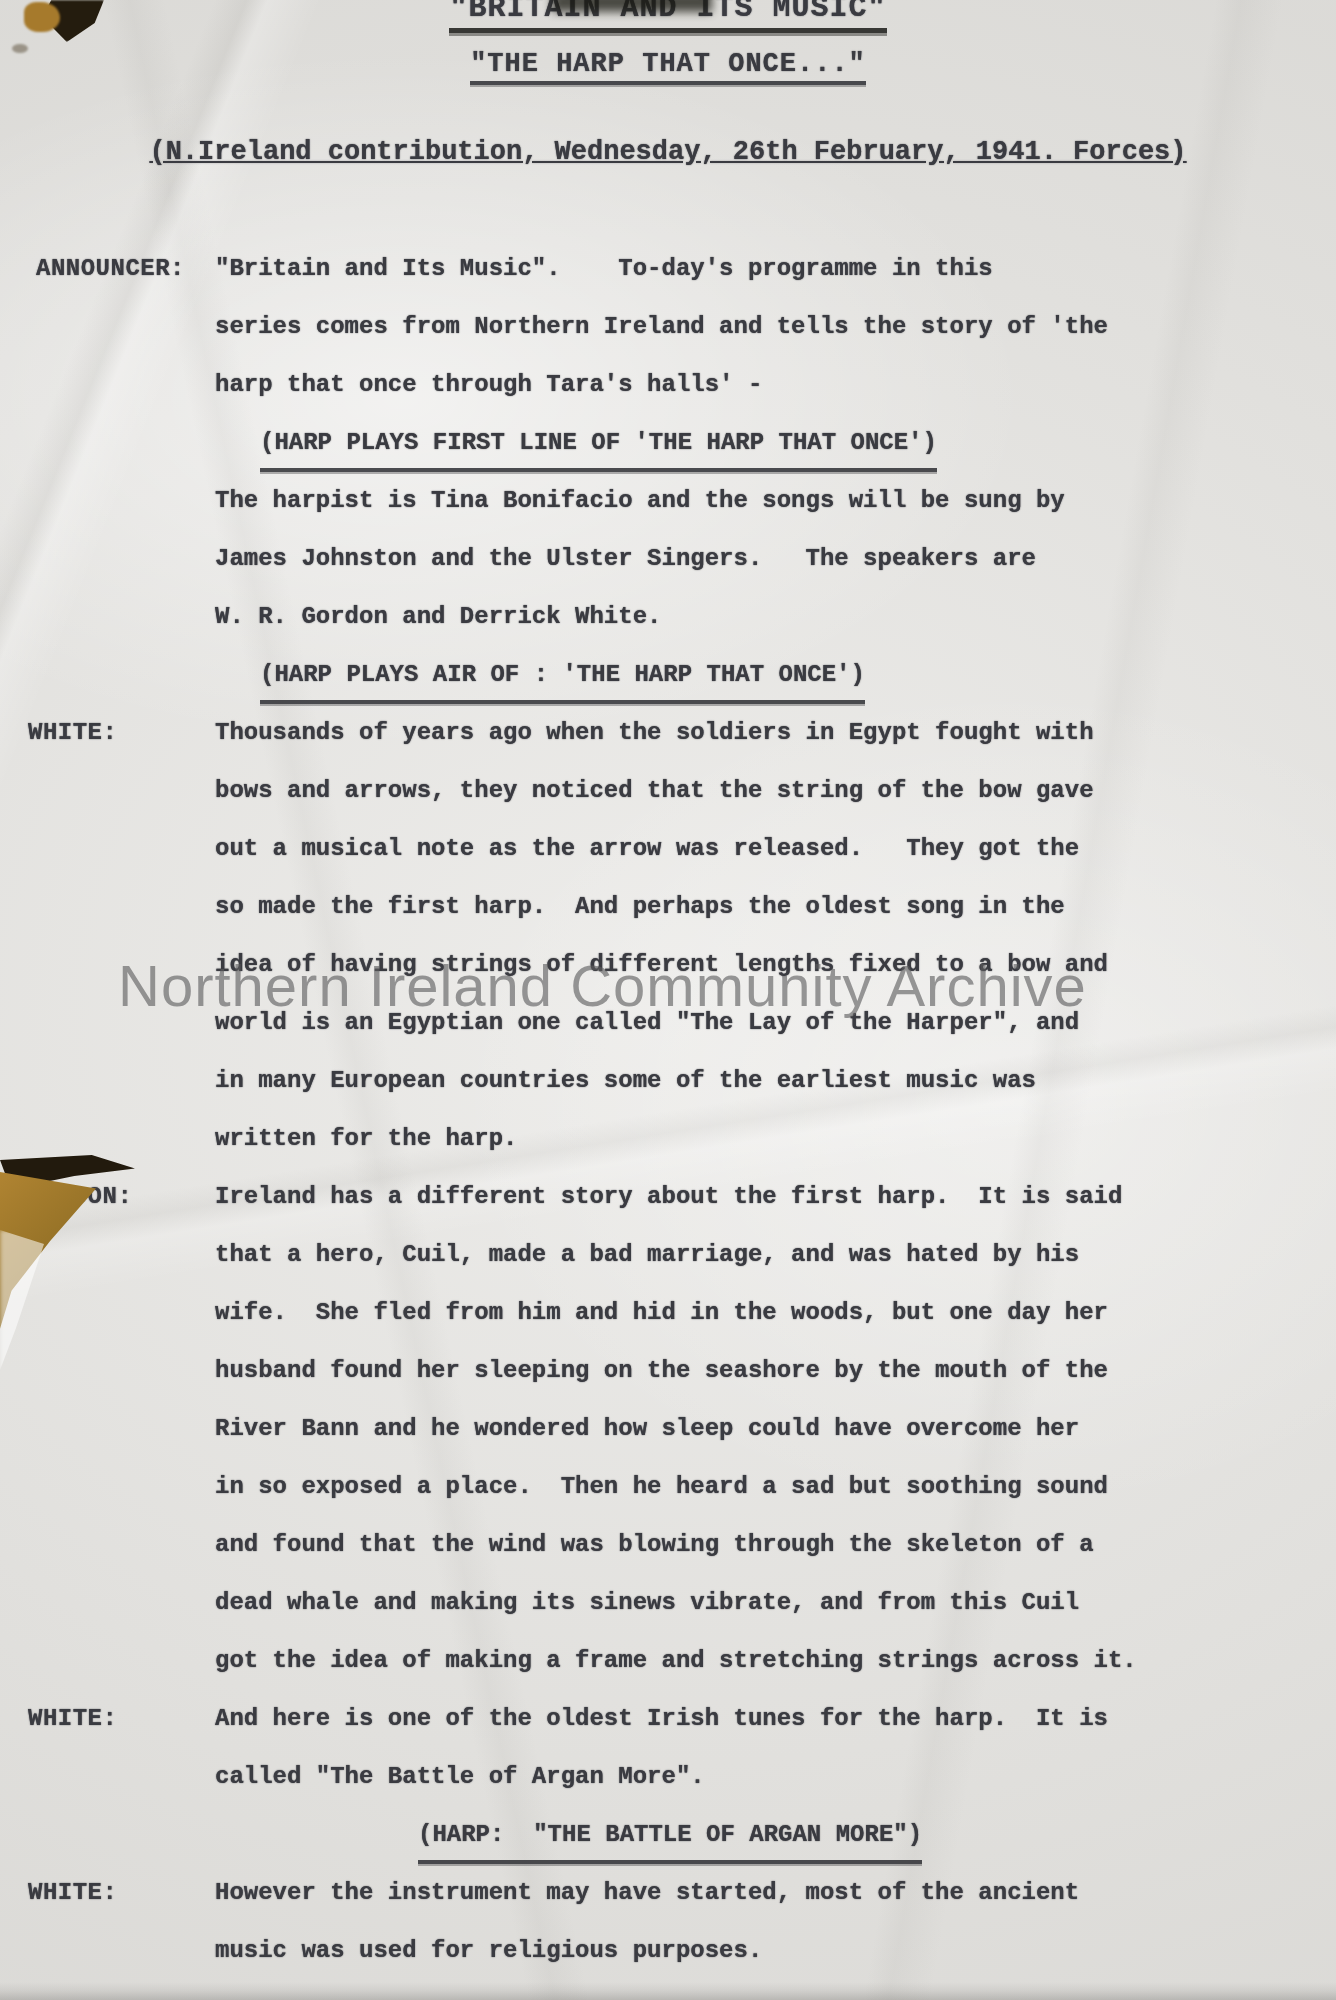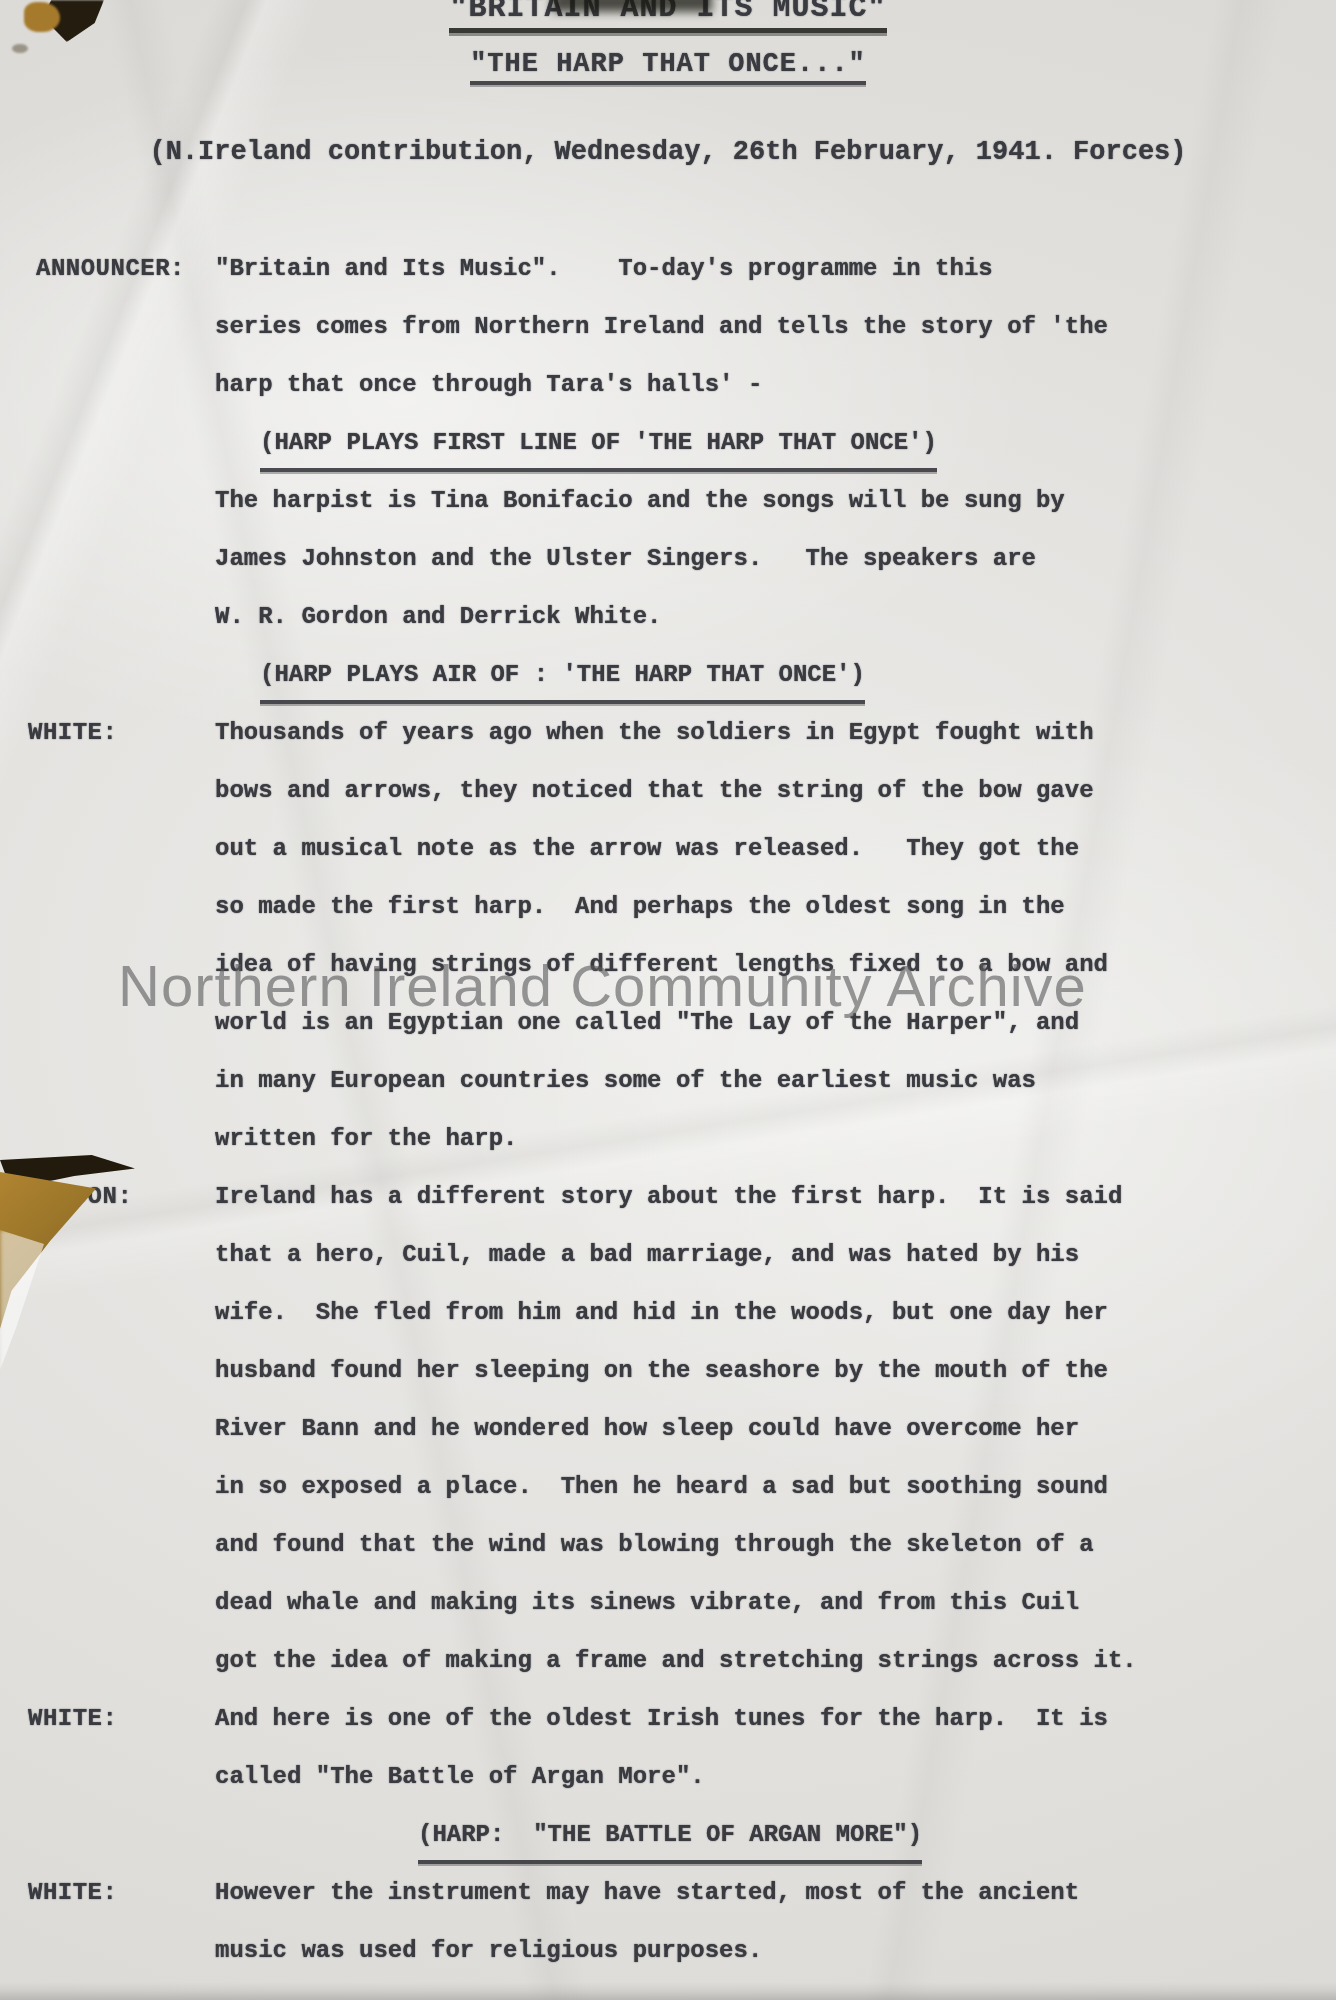--- a/index.html
+++ b/index.html
@@ -26,21 +26,21 @@
       linear-gradient(0deg, rgba(90,88,84,0.28) 0px, rgba(90,88,84,0.10) 9px, rgba(0,0,0,0) 18px);
   }
   .ink { font-weight:700; text-shadow:0 0 1px rgba(58,59,65,0.85), 0 0 2px rgba(58,59,65,0.30); }
 
   
   .hdr { position:absolute; left:0; right:0; text-align:center; z-index:2; }
   .hdr-title    { top:-9px;  font-size:30px; letter-spacing:1px; }
   .hdr-title span { display:inline-block; border-bottom:5px solid rgba(38,38,34,0.9); box-shadow:0 3px 0 rgba(38,38,34,0.45); padding-bottom:3px; }
   .hdr-subtitle { top:49px;  font-size:27px; letter-spacing:1px; }
   .hdr-subtitle span { display:inline-block; border-bottom:4px solid rgba(45,46,50,0.85); box-shadow:0 2px 0 rgba(45,46,50,0.35); padding-bottom:2px; }
-  .hdr-meta { top:137px; font-size:27px; }
+  .hdr-meta { top:137px; font-size:27px;text-decoration:underline; }
   .hdr-time { top:169px; font-size:27px; }
   .smear { position:absolute; left:552px; top:-8px; width:160px; height:20px; background:#17170f; filter:blur(5px); opacity:0.75; z-index:3; }
 
   
   .script { position:absolute; top:240px; left:0; right:0; z-index:2; font-size:24px; }
   .row { position:relative; height:58px; }
   .row .label { position:absolute; left:28px; top:0; line-height:58px; letter-spacing:0.5px; }
   .row .label.wide { left:36px; }
   .row .text { margin-left:215px; line-height:58px; white-space:pre; }
   .row.stage .text { margin-left:0; padding-left:0; }

